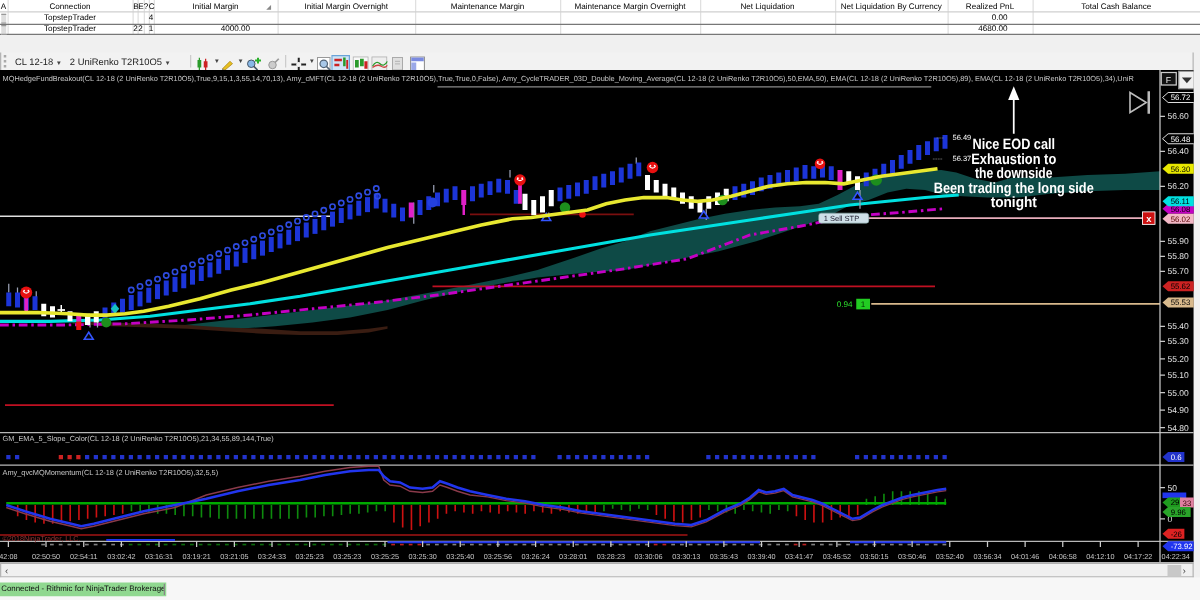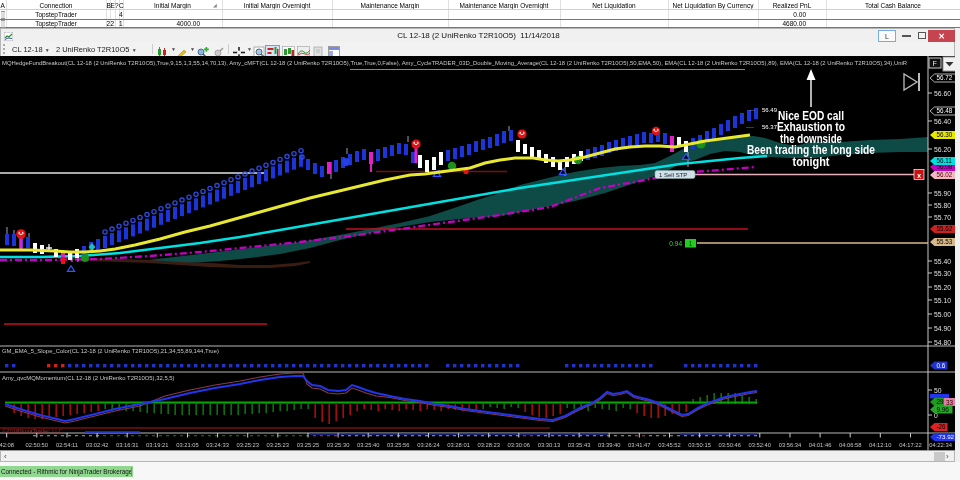--- a/index.html
+++ b/index.html
@@ -43,32 +43,20 @@
       <div style="position:absolute;left:6px;top:20px;width:100px;text-align:center">TopstepTrader</div>
       <div style="position:absolute;left:119px;top:11px">4</div>
       <div style="position:absolute;left:106.5px;top:20px">2</div>
       <div style="position:absolute;left:110.5px;top:20px">2</div>
       <div style="position:absolute;left:119px;top:20px">1</div>
       <div style="position:absolute;left:123px;top:20px;width:77px;text-align:right">4000.00</div>
       <div style="position:absolute;left:758px;top:11px;width:48px;text-align:right">0.00</div>
       <div style="position:absolute;left:758px;top:20px;width:48px;text-align:right">4680.00</div>
       <div style="position:absolute;left:1px;top:11px;width:4px;height:6px;border-top:1px solid #999;border-bottom:1px solid #999;background:#ddd"></div>
       <div style="position:absolute;left:1px;top:20px;width:4px;height:6px;border-top:1px solid #999;border-bottom:1px solid #999;background:#ddd"></div>
-    </div>
-<div style="position:absolute;left:0;top:28px;width:955px;height:14px;background:#f0f0f0;border:1px solid #b5b5b5;border-bottom:none;box-sizing:border-box">
-      <svg width="9" height="9" style="position:absolute;left:3px;top:2.5px" viewBox="0 0 9 9">
-        <rect width="9" height="9" fill="#fff" stroke="#999" stroke-width="0.8"></rect>
-        <polyline points="1,6 3,4 5,5 8,2" stroke="#2a8a2a" stroke-width="1.2" fill="none"></polyline>
-        <polyline points="1,7.5 4,6 8,6.5" stroke="#3355cc" stroke-width="1" fill="none"></polyline>
-      </svg>
-      <div style="position:absolute;left:0;top:2px;width:955px;text-align:center;font-size:8px;color:#111">CL 12-18 (2 UniRenko T2R10O5)&nbsp; 11/14/2018</div>
-      <div style="position:absolute;left:877px;top:0.5px;width:18px;height:12px;background:#fafafa;border:1px solid #7aabdd;box-sizing:border-box;font-size:7px;color:#333;text-align:center;line-height:11px">L</div>
-      <div style="position:absolute;left:901px;top:5.5px;width:9px;height:2px;background:#555"></div>
-      <div style="position:absolute;left:917px;top:2.5px;width:8px;height:7px;border:1.4px solid #555;box-sizing:border-box"></div>
-      <div style="position:absolute;left:927px;top:0.5px;width:27px;height:13.5px;background:#c4454f;color:#fff;font-size:8px;text-align:center;line-height:14px;font-weight:bold">✕</div>
     </div>
 <div style="position:absolute;left:0;top:42px;width:955px;height:14px;background:#f2f2f2;border-left:1px solid #b5b5b5;border-right:1px solid #b5b5b5;box-sizing:border-box">
       <div style="position:absolute;left:2px;top:2px;width:3px;height:10px;border-left:2px dotted #aaa"></div>
       <div style="position:absolute;left:11px;top:3px;font-size:7.5px;color:#222">CL 12-18 <span style="font-size:5px;color:#444">▼</span>&nbsp;&nbsp; 2 UniRenko T2R10O5 <span style="font-size:5px;color:#444">▼</span></div>
       <div style="position:absolute;left:151px;top:2px;width:1px;height:10px;background:#ccc"></div>
       <div style="position:absolute;left:227px;top:2px;width:1px;height:10px;background:#ccc"></div>
       <div style="position:absolute;left:156px;top:1.5px"><svg width="12" height="11" viewBox="0 0 12 11">
           <rect x="1" y="2" width="3" height="6" fill="#2a9a2a"></rect>
           <line x1="2.5" y1="0" x2="2.5" y2="11" stroke="#2a9a2a" stroke-width="1"></line>
           <rect x="6" y="3" width="3" height="5" fill="#cc2222"></rect>

